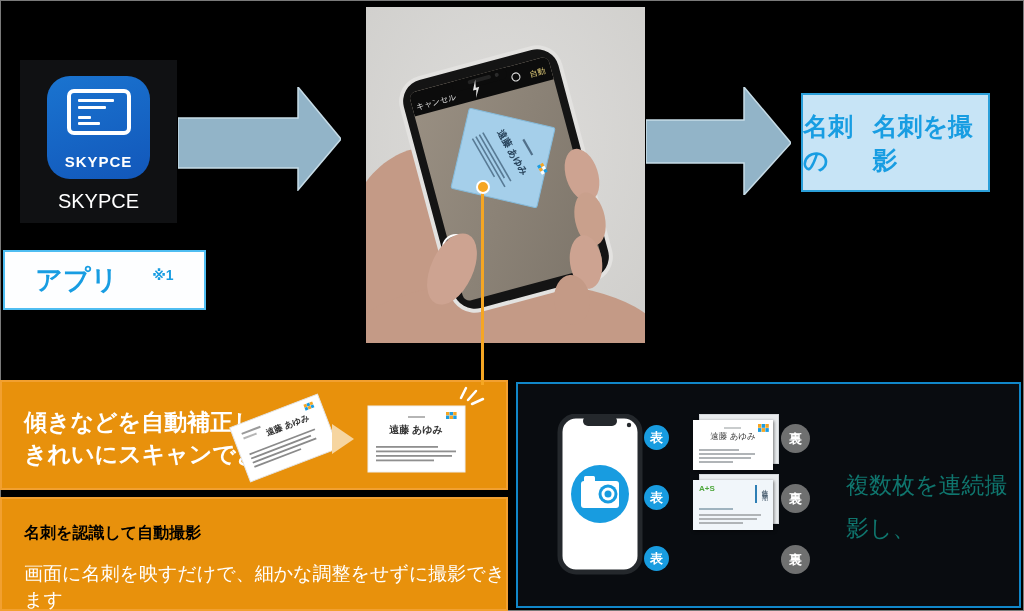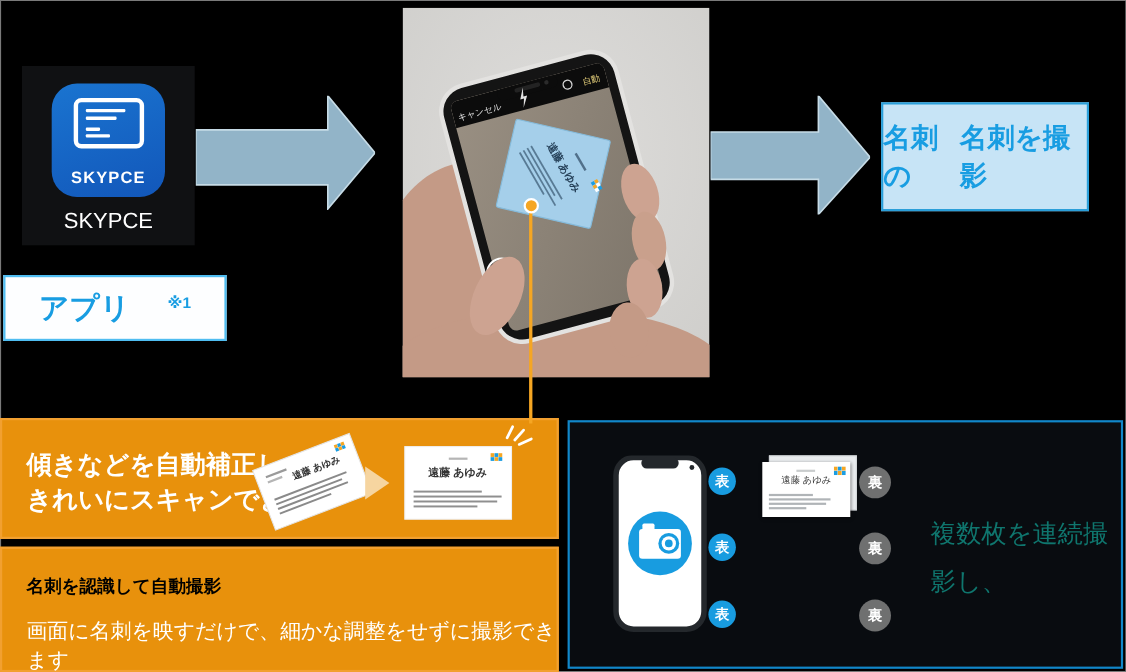--- a/index.html
+++ b/index.html
@@ -270,20 +270,32 @@
         </svg>
         <div class="ln" style="left:6px; top:29px; width:40px;"></div>
         <div class="ln" style="left:6px; top:33px; width:56px;"></div>
         <div class="ln" style="left:6px; top:37px; width:52px;"></div>
         <div class="ln" style="left:6px; top:41px; width:34px;"></div>
       </div>
     </div>
     <div class="badge back-badge" style="top:40px;">裏</div>
 
     <div class="badge front-badge" style="top:101px;">表</div>
+    <div class="stack" style="top:90px;">
+      <div class="card-back"></div>
+      <div class="card-front" style="background:#f1f6fa;">
+        <div class="logoAS">A+S</div>
+        <div class="vbar"></div>
+        <div class="vname">佐藤 翔平</div>
+        <div class="tln" style="left:6px; top:28px; width:34px; background:#9fb3bf;"></div>
+        <div class="ln" style="left:6px; top:34px; width:62px;"></div>
+        <div class="ln" style="left:6px; top:38px; width:58px;"></div>
+        <div class="ln" style="left:6px; top:42px; width:44px;"></div>
+      </div>
+    </div>
     <div class="badge back-badge" style="top:100px;">裏</div>
 
     <div class="badge front-badge" style="top:162px;">表</div>
     <div class="badge back-badge" style="top:161px;">裏</div>
 
     <div class="caption">
       <div>複数枚を連続撮影し、</div>
     </div>
   </div>
 

